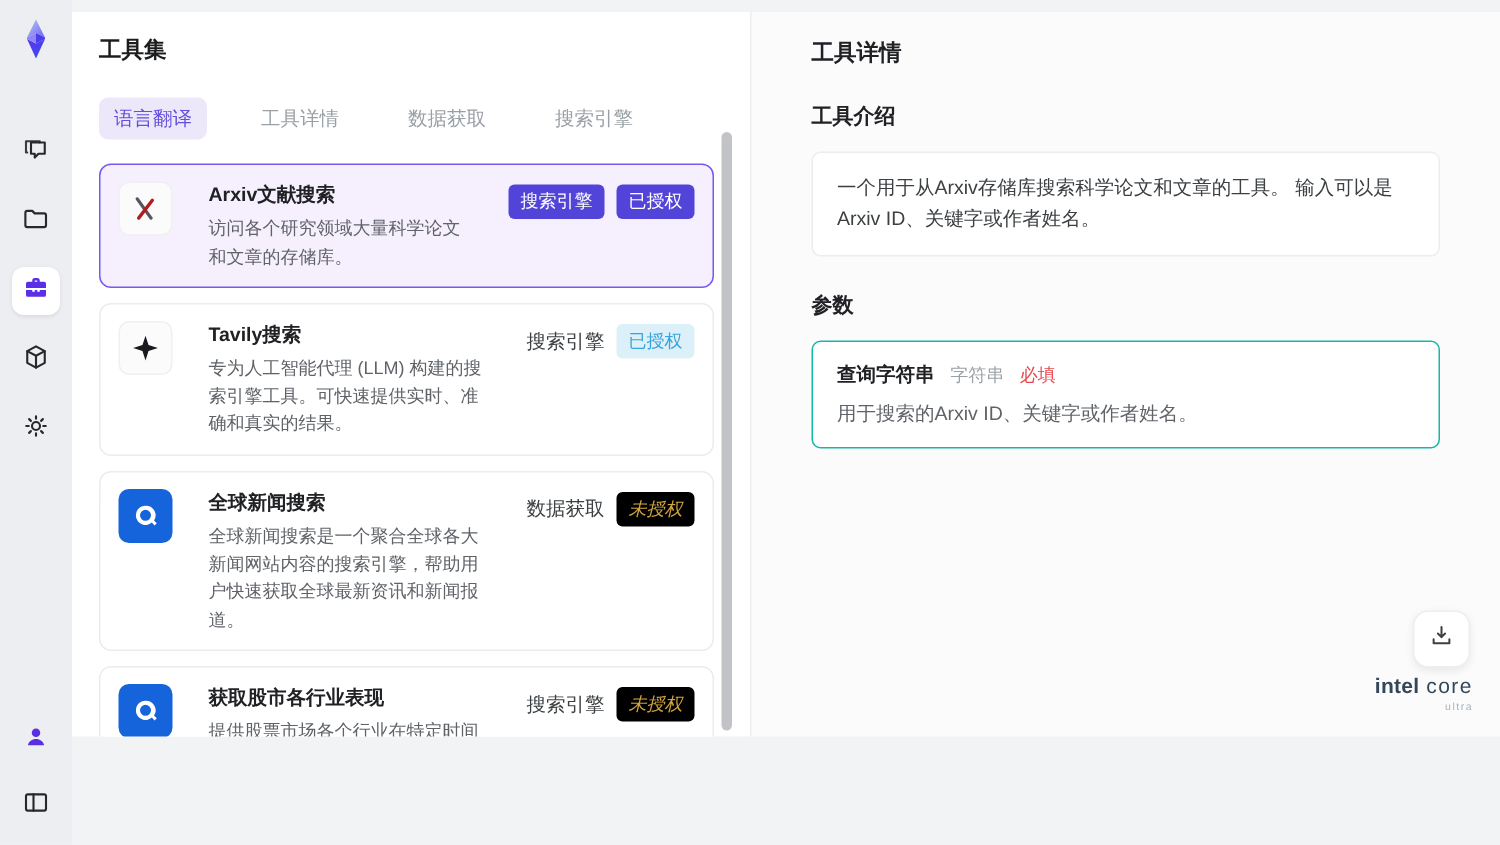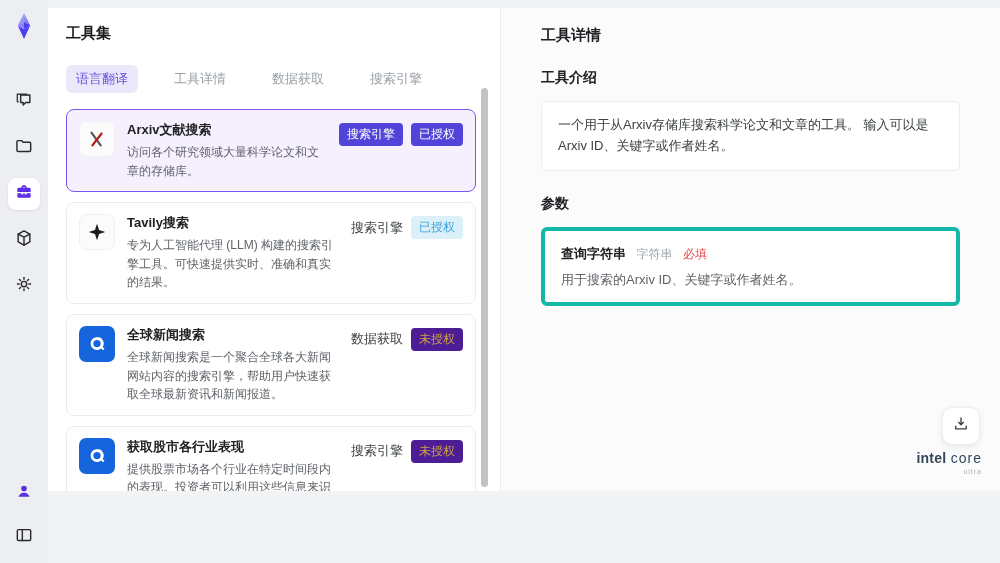--- a/index.html
+++ b/index.html
@@ -25,45 +25,45 @@
   .content { position:absolute; top:8px; left:0; right:0; bottom:0; display:flex; }
 
   
   .list-panel { width:452px; background:#ffffff; position:relative; padding:16px 24px 0 18px; overflow:hidden; }
   .list-title { font-size:15px; font-weight:bold; color:#1c1d1f; margin-bottom:22px; }
   .tabs { display:flex; align-items:center; gap:26px; margin-bottom:16px; }
   .tab { font-size:13px; color:#9aa0a6; cursor:pointer; padding:5px 10px; border-radius:6px; white-space:nowrap; }
   .tab.active { background:#ece8fa; color:#6550dc; }
 
   .cards { position:relative; }
-  .card { display:flex; align-items:flex-start; gap:12px; background:#fff; border:1px solid #ececef;
+  .card { display:flex; align-items:flex-start; gap:24px; background:#fff; border:1px solid #ececef;
     border-radius:8px; padding:11px 12px; margin-bottom:10px; cursor:pointer; }
   .card.selected { background:#f6f0fe; border:1.5px solid #7a58f0; }
   .card-icon { flex:0 0 36px; width:36px; height:36px; border-radius:7px; display:flex; align-items:center; justify-content:center; overflow:hidden; }
   .card-icon.lightbg { background:#fbfbfc; border:1px solid #f0f0f2; }
   .card-icon.bluebg { background:#1664dc; }
   .card-body { flex:1; min-width:0; }
   .card-title { font-size:13px; font-weight:bold; color:#202124; margin-bottom:4px; }
   .card-desc { font-size:12px; color:#5f6368; line-height:1.55; }
   .card-badges { display:flex; align-items:center; gap:8px; margin-left:4px; white-space:nowrap; padding-top:2px; }
   .cat-plain { font-size:13px; color:#3c4043; }
   .pill { font-size:12px; padding:3px 8px; border-radius:4px; }
   .pill.solid { background:#5244d8; color:#ffffff; }
   .pill.blue { background:#dcf0fa; color:#3aa3da; }
-  .pill.yellow { background:#4c1d95; color:#cfa43e; }
+  .pill.yellow { background:#000000; color:#cfa43e;font-style:italic; }
 
   .list-scrollbar { position:absolute; right:12px; top:80px; bottom:4px; width:7px; }
   .list-scrollbar .thumb { width:7px; height:100%; background:#c2c3c6; border-radius:4px; }
 
   
   .detail-panel { flex:1; background:#fbfbfc; border-left:1px solid #ededf0; padding:18px 40px; position:relative; }
   .detail-title { font-size:15px; font-weight:bold; margin-bottom:24px; }
   .section-heading { font-size:14px; font-weight:bold; margin-bottom:14px; }
   .info-box { background:#ffffff; border:1px solid #ededf0; border-radius:6px; padding:13px 16px; font-size:13px; color:#3c4043; margin-bottom:24px; line-height:1.6; }
-  .param-box { background:#ffffff; border:4px solid #14b8a6; border-radius:6px; padding:13px 16px; }
+  .param-box { background:#ffffff; border:1px solid #14b8a6; border-radius:6px; padding:13px 16px; }
   .param-head { margin-bottom:8px; }
   .param-name { font-size:13px; font-weight:bold; color:#202124; }
   .param-type { font-size:12px; color:#9aa0a6; margin-left:6px; }
   .param-required { font-size:12px; color:#e5484d; margin-left:6px; }
   .param-desc { font-size:13px; color:#5f6368; }
 
   
   .download-btn { position:absolute; right:20px; bottom:46px; width:38px; height:38px; background:#ffffff;
     border:1px solid #eeeeee; border-radius:10px; box-shadow:0 2px 6px rgba(0,0,0,.08);
     display:flex; align-items:center; justify-content:center; cursor:pointer; }

